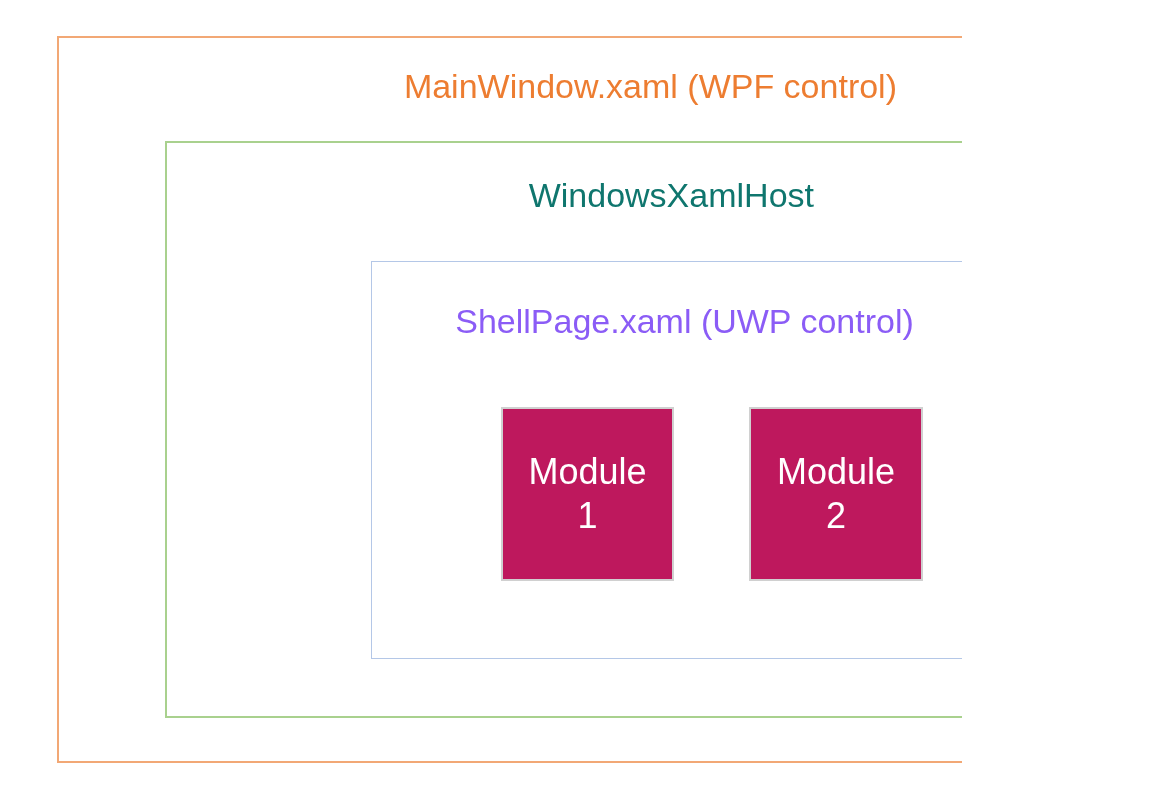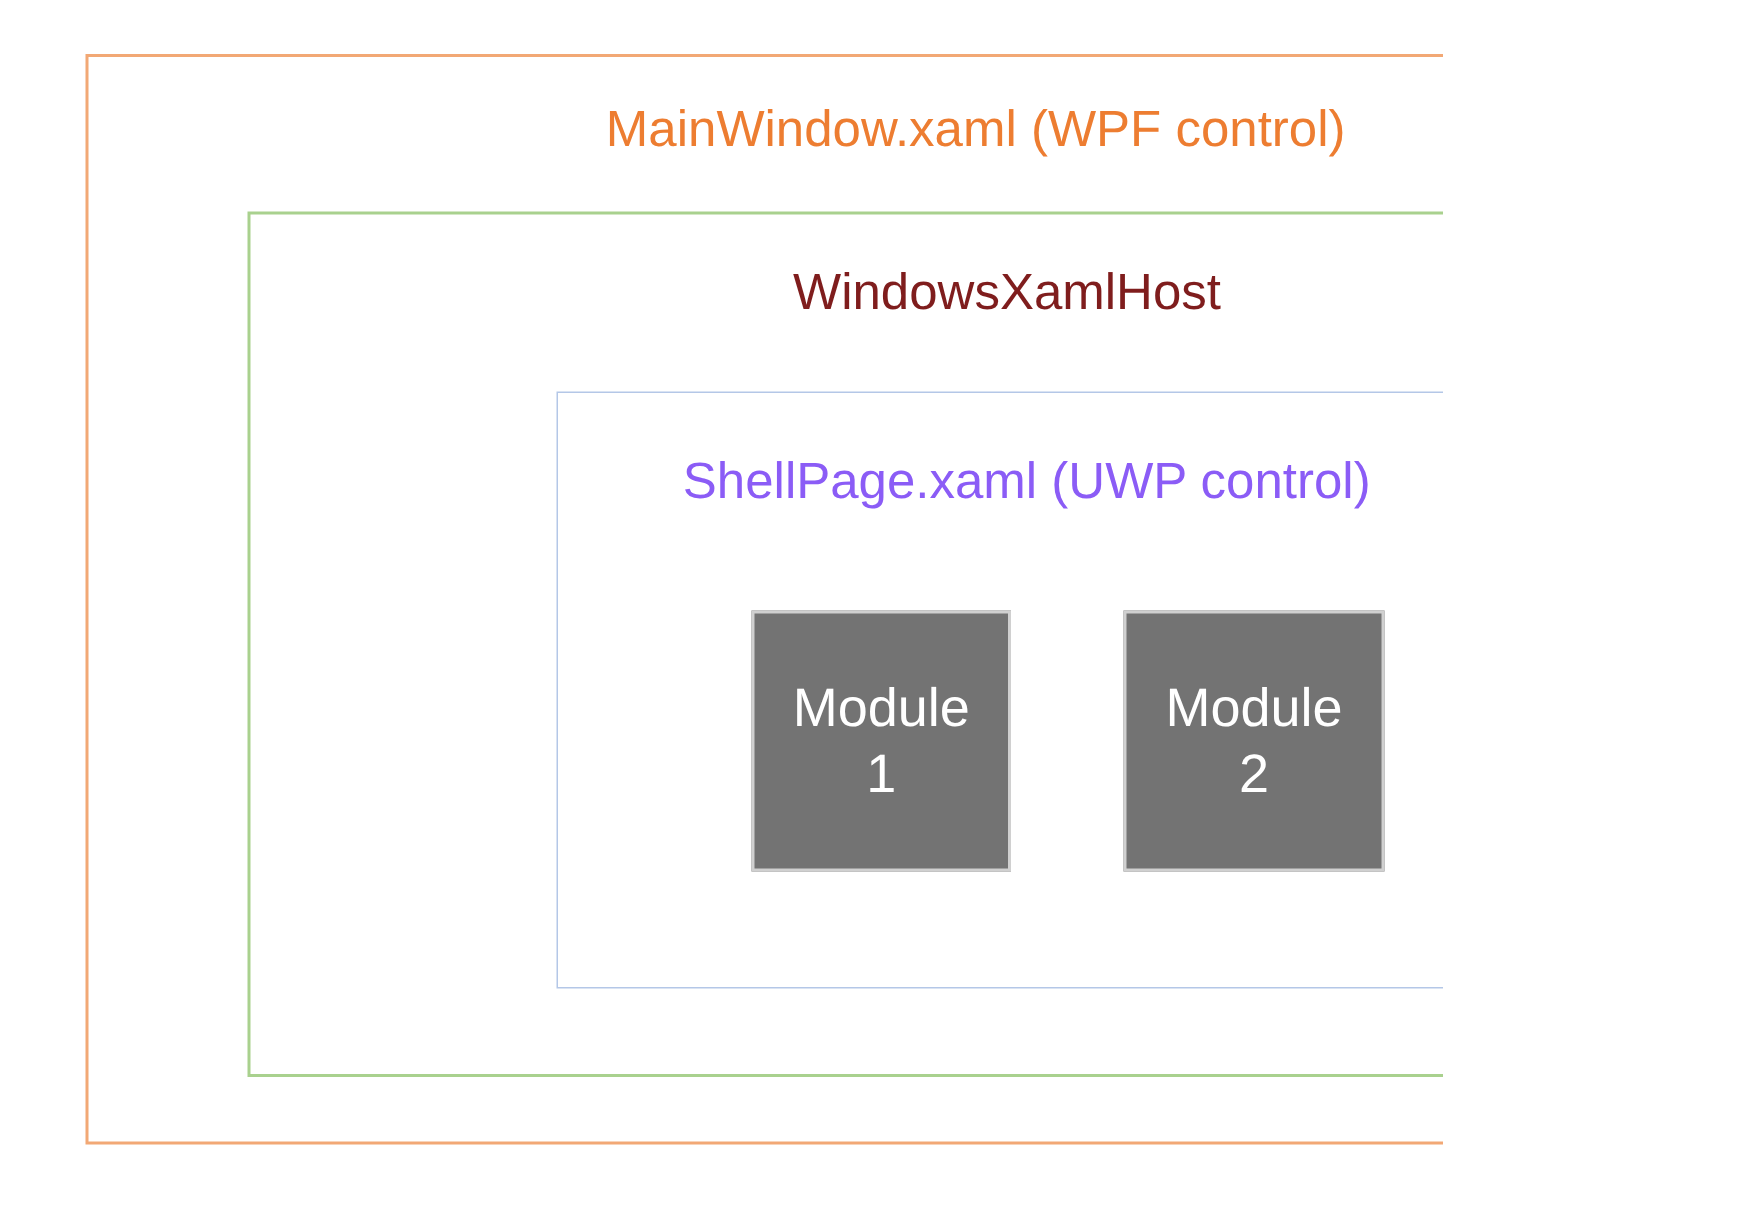--- a/index.html
+++ b/index.html
@@ -48,35 +48,35 @@
     white-space: nowrap;
   }
   .label-wpf {
     top: 68px;
     right: 65px;
     color: #ED7D31;
   }
   .label-host {
     top: 177px;
     right: 148px;
-    color: #7f1d1d;
+    color: #0f766e;
   }
   .label-shell {
     left: 371px;
     top: 303px;
     width: 627px;
     text-align: center;
     color: #8b5cf6;
   }
   .module {
     position: absolute;
     top: 407px;
     width: 173px;
     height: 174px;
-    background: #737373;
+    background: #be185d;
     border: 2px solid #D0D0D0;
     box-sizing: border-box;
     display: flex;
     flex-direction: column;
     align-items: center;
     justify-content: center;
     color: #FFFFFF;
     font-size: 36px;
     line-height: 1.22;
     text-align: center;

